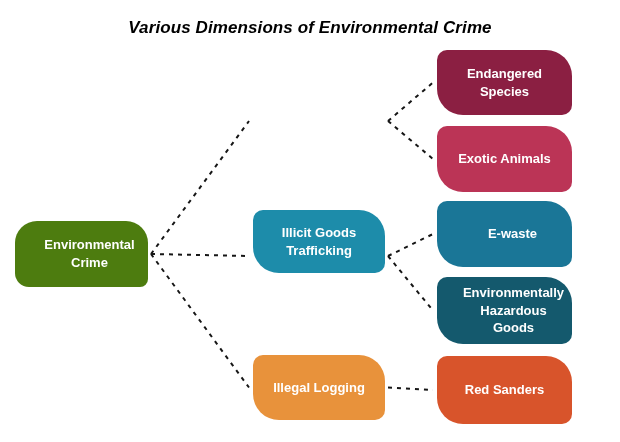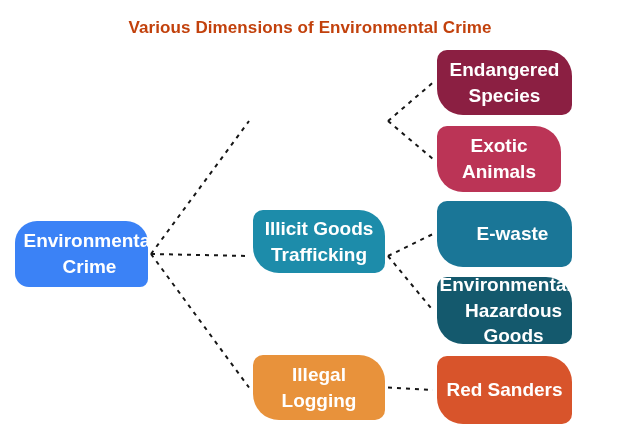--- a/index.html
+++ b/index.html
@@ -36,56 +36,56 @@
     pointer-events: none;
   }
   .node {
     position: absolute;
     display: flex;
     align-items: center;
     justify-content: center;
     text-align: center;
     color: #ffffff;
     font-weight: 700;
-    font-size: 19px;
+    font-size: 13px;
     line-height: 1.35;
     border-radius: 10px 26px 10px 26px;
     padding: 4px 8px;
     box-sizing: border-box;
   }
   
   .pos-root       { left: 15px;  top: 221px; width: 133px; height: 66px; border-radius: 22px 22px 8px 14px; }
   .pos-wildlife   { left: 253px; top: 87px;  width: 132px; height: 68px; }
   .pos-goods      { left: 253px; top: 210px; width: 132px; height: 63px; }
   .pos-logging    { left: 253px; top: 355px; width: 132px; height: 65px; }
   .pos-endangered { left: 437px; top: 50px;  width: 135px; height: 65px; }
-  .pos-exotic     { left: 437px; top: 126px; width: 124px; height: 66px; }
+  .pos-exotic     { left: 437px; top: 126px; width: 135px; height: 66px; }
   .pos-ewaste     { left: 437px; top: 201px; width: 135px; height: 66px; padding-left: 24px; }
   .pos-hazardous  { left: 437px; top: 277px; width: 135px; height: 67px; }
   .pos-redsanders { left: 437px; top: 356px; width: 135px; height: 68px; }
 </style>
 </head>
 <body>
 
 <div id="canvas">
 
-  <h1 id="diagram-title" style="color: #c2410c;">Various Dimensions of Environmental Crime</h1>
+  <h1 id="diagram-title" style="color: #000000; font-style: italic;">Various Dimensions of Environmental Crime</h1>
 
   <svg id="edges" width="620" height="442">
       <line x1="151" y1="254" x2="249" y2="121" stroke="#161616" stroke-width="2" stroke-dasharray="4 5"></line>
       <line x1="151" y1="254" x2="249" y2="256" stroke="#161616" stroke-width="2" stroke-dasharray="4 5"></line>
       <line x1="151" y1="254" x2="249" y2="387.5" stroke="#161616" stroke-width="2" stroke-dasharray="4 5"></line>
       <line x1="388" y1="121" x2="433" y2="82.5" stroke="#161616" stroke-width="2" stroke-dasharray="4 5"></line>
       <line x1="388" y1="121" x2="433" y2="159" stroke="#161616" stroke-width="2" stroke-dasharray="4 5"></line>
       <line x1="388" y1="256" x2="433" y2="234" stroke="#161616" stroke-width="2" stroke-dasharray="4 5"></line>
       <line x1="388" y1="256" x2="433" y2="310.5" stroke="#161616" stroke-width="2" stroke-dasharray="4 5"></line>
       <line x1="388" y1="387.5" x2="433" y2="390" stroke="#161616" stroke-width="2" stroke-dasharray="4 5"></line>
     </svg>
 
-  <div class="node pos-root" style="background: #3b82f6; padding-left: 24px;">
+  <div class="node pos-root" style="background: #4d7c0f; padding-left: 24px;">
     <span class="lbl">Environmental Crime</span>
   </div>
 
 
   <div class="node pos-goods" style="background: rgb(29, 140, 170);">
     <span class="lbl">Illicit Goods Trafficking</span>
   </div>
 
   <div class="node pos-logging" style="background: rgb(232, 146, 59);">
     <span class="lbl">Illegal Logging</span>

